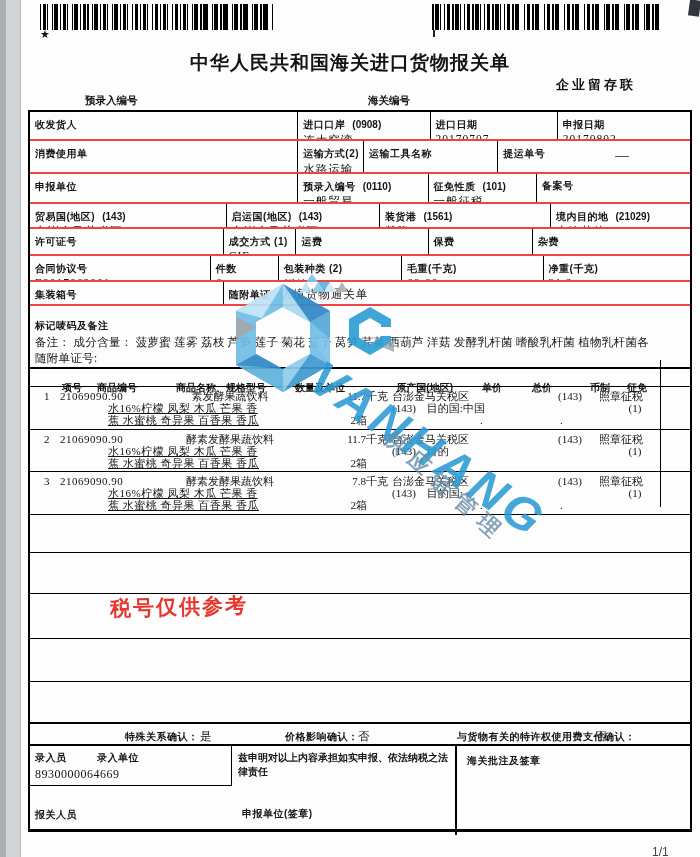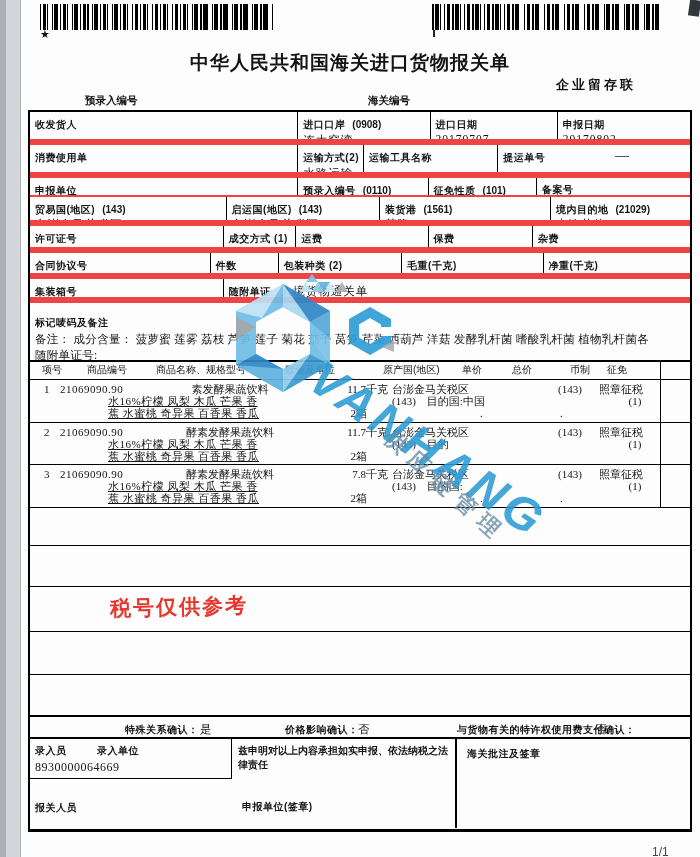--- a/index.html
+++ b/index.html
@@ -17,36 +17,36 @@
   .tick{position:absolute;left:433px;top:30px;width:2px;height:7px;background:#222;}
   .title{position:absolute;left:0;top:50px;width:700px;text-align:center;font-size:19px;font-weight:bold;letter-spacing:1px;}
   .copy{position:absolute;left:556px;top:76px;font-size:13px;letter-spacing:3px;font-weight:bold;}
   .preno{position:absolute;left:85px;top:94px;font-size:10.5px;font-weight:bold;}
   .custno{position:absolute;left:368px;top:94px;font-size:10.5px;font-weight:bold;}
   .pageno{position:absolute;left:652px;top:845px;font-size:12px;color:#444;}
   .dash{position:absolute;left:615px;top:156px;width:14px;border-bottom:1.5px solid #555;}
 
   .form{position:absolute;left:28px;top:110px;width:664px;height:722px;box-sizing:border-box;
         border:2px solid #000;border-bottom-width:3px;background:transparent;z-index:1;}
-  .r{position:relative;display:flex;box-sizing:border-box;border-top:6px solid #ef4444;}
+  .r{position:relative;display:flex;box-sizing:border-box;border-top:2px solid #ef4444;}
   .r.first{border-top:none;}
   .r.thick{border-top-width:2px;}
   .c{position:relative;box-sizing:border-box;border-left:1px solid #000;padding:2px 0 0 5px;overflow:hidden;}
   .c.nb{border-left:none;}
   .lab{font-size:10px;font-weight:bold;letter-spacing:.5px;}
   .cd{font-size:10px;font-weight:bold;margin-left:7px;}
   .val{font-size:11.5px;font-family:"Liberation Serif",serif;margin-top:1px;letter-spacing:1px;}
   .inline-val{font-size:11.5px;font-family:"Liberation Serif",serif;font-weight:normal;margin-left:10px;letter-spacing:1px;}
 
   .remarks{display:block;}
   .remarks .lab{display:block;margin-top:11px;font-family:Liberation Mono, monospace;}
   .rline{font-size:11.5px;font-family:"Liberation Serif",serif;margin-top:3px;letter-spacing:.3px;line-height:13px;}
 
   .ghead{position:relative;height:19px;box-sizing:border-box;border-top:2px solid #000;}
-  .gh{position:absolute;top:1px;font-size:10px;font-weight:normal;text-align:left;}
+  .gh{position:absolute;top:12px;font-size:10px;font-weight:bold;text-align:right;}
   .gh1{left:12px;width:40px;}  .gh2{left:57px;width:50px;}  .gh3{left:126px;width:110px;}
   .gh4{left:255px;width:60px;} .gh5{left:353px;width:70px;} .gh6{left:432px;width:40px;}
   .gh7{left:482px;width:40px;} .gh8{left:540px;width:40px;} .gh9{left:577px;width:40px;}
 
   .gr{position:relative;box-sizing:border-box;border-top:1px solid #000;font-family:"Liberation Serif",serif;font-size:11px;}
   .gr span{position:absolute;line-height:12px;}
   .l1{top:3px;} .l2{top:15px;} .l3{top:27px;}
   .gno{left:14px;} .gcode{left:30px;letter-spacing:.5px;}
   .gnm1{left:120px;width:160px;text-align:center;}
   .gnm{left:78px;width:195px;letter-spacing:.5px;text-decoration:underline;}
@@ -127,21 +127,21 @@
     <div class="r" style="height:33px;">
       <div class="c nb" style="width:269px;"><span class="lab">消费使用单</span></div>
       <div class="c" style="width:66px;">
         <span class="lab">运输方式(2)</span>
         <div class="val">水路运输</div>
       </div>
       <div class="c" style="width:135px;"><span class="lab">运输工具名称</span></div>
       <div class="c" style="width:194px;"><span class="lab">提运单号</span></div>
     </div>
 
-    <div class="r" style="height:23px;">
+    <div class="r" style="height:30px;">
       <div class="c nb" style="width:269px;"><span class="lab">申报单位</span></div>
       <div class="c" style="width:131px;">
         <span class="lab">预录入编号</span><span class="cd">(0110)</span>
         <div class="val" style="margin-top:0;">一般贸易</div>
       </div>
       <div class="c" style="width:109px;">
         <span class="lab">征免性质</span><span class="cd">(101)</span>
         <div class="val" style="margin-top:0;">一般征税</div>
       </div>
       <div class="c" style="width:155px;font-family:Liberation Mono, monospace;"><span class="lab">备案号</span></div>

